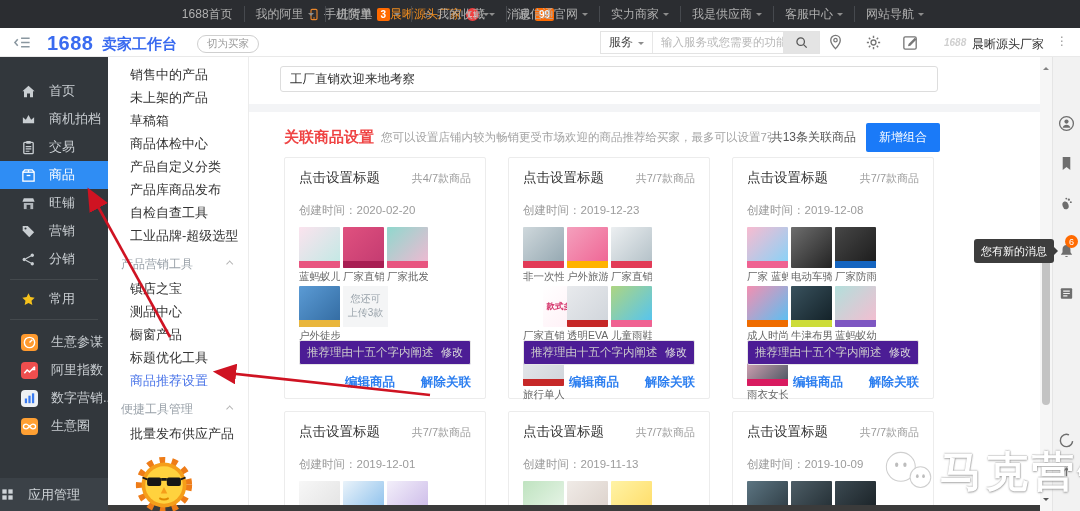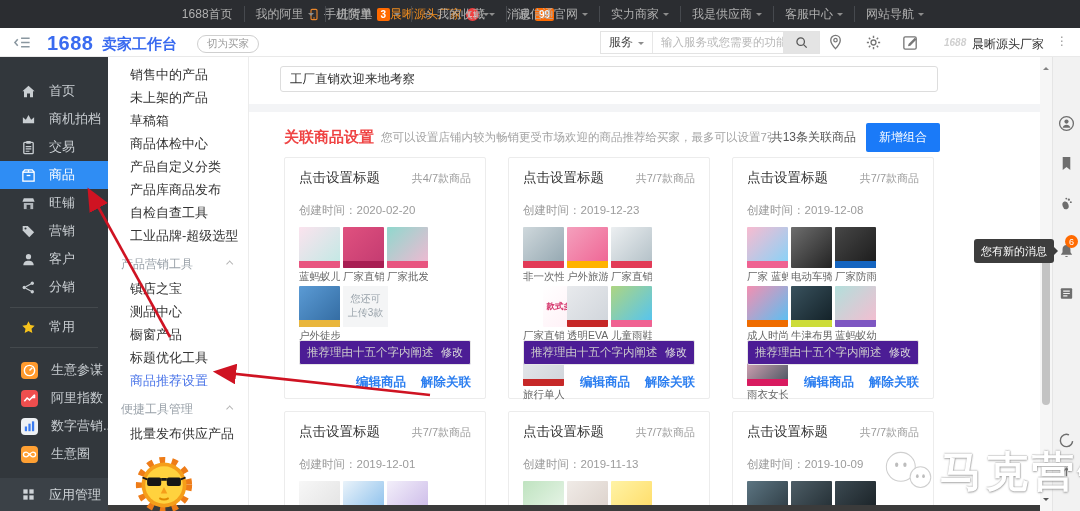--- a/index.html
+++ b/index.html
@@ -38,21 +38,21 @@
 
 
 .left-sb{position:absolute;left:0;top:57px;width:108px;height:454px;background:#32373c;color:#c9ced2;font-size:13px;z-index:2}
 .sb-main{padding-top:20px}
 .sb-item{height:28px;display:flex;align-items:center;padding-left:21px;gap:13px;cursor:pointer;white-space:nowrap}
 .sb-item svg{width:15px;height:15px;flex:none}
 .sb-item.active{background:#2f8df4;color:#fff}
 .sb-div{height:1px;background:rgba(255,255,255,.09);margin:6px 10px 5px}
 .sb-apps{margin-top:8px}
 .appic{width:17px;height:17px;border-radius:4px;display:flex;align-items:center;justify-content:center;flex:none}
-.sb-footer{position:absolute;bottom:0;left:0;width:108px;height:33px;background:#3b4147;display:flex;align-items:center;padding-left:21px;gap:13px;color:#cfd4d8;cursor:pointer}
+.sb-footer{position:absolute;bottom:0;left:0;width:108px;height:33px;background:#3b4147;display:flex;align-items:center;gap:13px;color:#cfd4d8;cursor:pointer}
 .sb-footer svg{width:15px;height:15px}
 
 
 .sub-sb{position:absolute;left:108px;top:57px;width:141px;height:454px;background:#fff;border-right:1px solid #ececec;padding-top:6px;font-size:13px;color:#333;z-index:2}
 .sm-item{height:23px;line-height:23px;padding-left:22px;white-space:nowrap;cursor:pointer}
 .sm-item.active{color:#4a74e8}
 .sm-section{height:26px;padding-left:13px;font-size:12px;color:#98a0a8;display:flex;align-items:center;margin-top:4px;cursor:pointer}
 .chev{margin-left:auto;margin-right:16px;border:solid #b3b3b3;border-width:0 1px 1px 0;padding:2.2px;transform:rotate(-135deg)}
 
 
@@ -72,21 +72,21 @@
 .c-date{font-size:11.5px;color:#9b9b9b;margin-top:16px}
 .thumbs{margin-top:9px;display:flex;flex-wrap:wrap;column-gap:3px;row-gap:2px}
 .tw{width:41px}
 .tm{width:41px;height:41px;position:relative;overflow:hidden;border-radius:1px;cursor:pointer}
 .strip{position:absolute;left:0;right:0;bottom:0;height:7px}
 .ttext{position:absolute;inset:0;display:flex;align-items:center;justify-content:center;font-size:8.5px;color:#d4356b;font-weight:bold}
 .tl{font-size:10.5px;color:#666;white-space:nowrap;overflow:hidden;margin-top:2px;height:14px;width:41px}
 .upload{width:45px;height:41px;background:#f4f5f6;color:#98a2aa;font-size:10px;line-height:14px;text-align:center;padding-top:6px;margin-top:0;cursor:pointer}
 .reason{position:absolute;left:14px;right:14px;bottom:33px;height:25px;border:1px solid #e6e6e6;border-radius:2px;display:flex;align-items:center;padding:0 7px;font-size:11.5px;color:#ccc;background:#4c1d95;cursor:text}
 .mod{margin-left:auto;color:#ddd;font-size:11px;cursor:pointer}
-.c-links{position:absolute;right:14px;bottom:7px;display:flex;gap:15px;font-size:12.5px;color:#2d7ff0;font-weight:bold}
+.c-links{position:absolute;right:14px;bottom:7px;display:flex;gap:26px;font-size:12.5px;color:#2d7ff0;font-weight:bold}
 
 
 .scroll{position:absolute;left:1040px;top:57px;width:12px;height:454px;background:#f6f6f6;z-index:6}
 .s-thumb{position:absolute;left:2px;top:198px;width:8px;height:150px;background:#c3c3c3;border-radius:4px}
 .s-up{position:absolute;left:3px;top:7px;width:0;height:0;border:3.5px solid transparent;border-bottom-color:#828282}
 .s-dn{position:absolute;left:3px;bottom:7px;width:0;height:0;border:3.5px solid transparent;border-top-color:#555}
 .rail{position:absolute;left:1052px;top:57px;width:28px;height:454px;background:#f2f2f2;border-left:1px solid #e5e5e5;z-index:6}
 .rail-ic{position:absolute;left:5px;width:17px;height:17px;color:#6e6e6e;cursor:pointer}
 .bell-badge{position:absolute;left:1065px;top:235px;background:#ff6a00;color:#fff;font-size:9px;min-width:13px;height:13px;border-radius:7px;display:flex;align-items:center;justify-content:center;z-index:8;padding:0 2px}
 .tooltip{position:absolute;left:974px;top:239px;width:80px;height:24px;background:#3d3d3d;color:#fff;font-size:11px;border-radius:3px;display:flex;align-items:center;justify-content:center;z-index:30;white-space:nowrap}
@@ -259,29 +259,20 @@
         <span>旺铺</span>
       </div>
       <div class="sb-item">
         <span style="width: 15px; height: 15px;">
           <svg viewBox="0 0 16 16">
             <path d="M1.8 2h5.4L14 8.8 8.8 14 1.8 7z" fill="currentColor"></path>
             <circle cx="4.8" cy="4.8" r="1.1" fill="#32373c"></circle>
           </svg>
         </span>
         <span>营销</span>
-      </div>
-      <div class="sb-item">
-        <span style="width: 15px; height: 15px;">
-          <svg viewBox="0 0 16 16">
-            <circle cx="8" cy="5" r="2.8" fill="currentColor"></circle>
-            <path d="M2.5 14c0-3 2.4-4.6 5.5-4.6s5.5 1.6 5.5 4.6z" fill="currentColor"></path>
-          </svg>
-        </span>
-        <span>客户</span>
       </div>
       <div class="sb-item">
         <span style="width: 15px; height: 15px;">
           <svg viewBox="0 0 16 16">
             <circle cx="3.5" cy="8" r="1.8" fill="currentColor"></circle>
             <circle cx="12" cy="3.5" r="1.8" fill="currentColor"></circle>
             <circle cx="12" cy="12.5" r="1.8" fill="currentColor"></circle>
             <path d="M5 7.2l5.5-3M5 8.8l5.5 3" stroke="currentColor" stroke-width="1.2"></path>
           </svg>
         </span>

